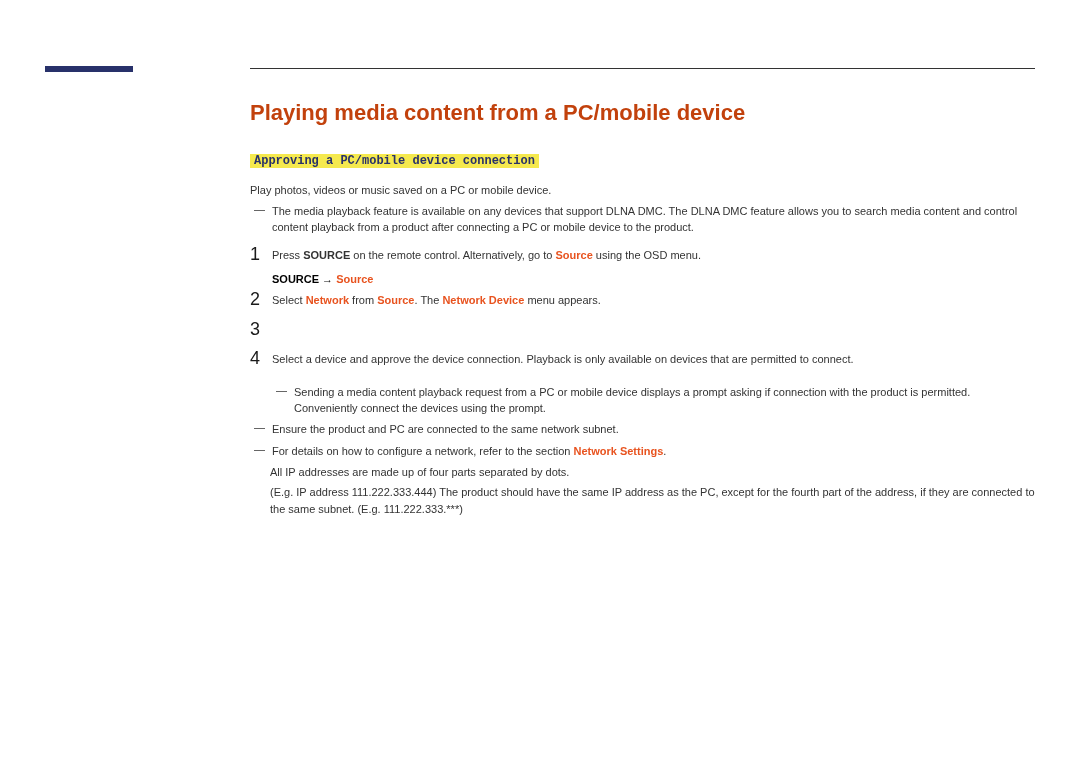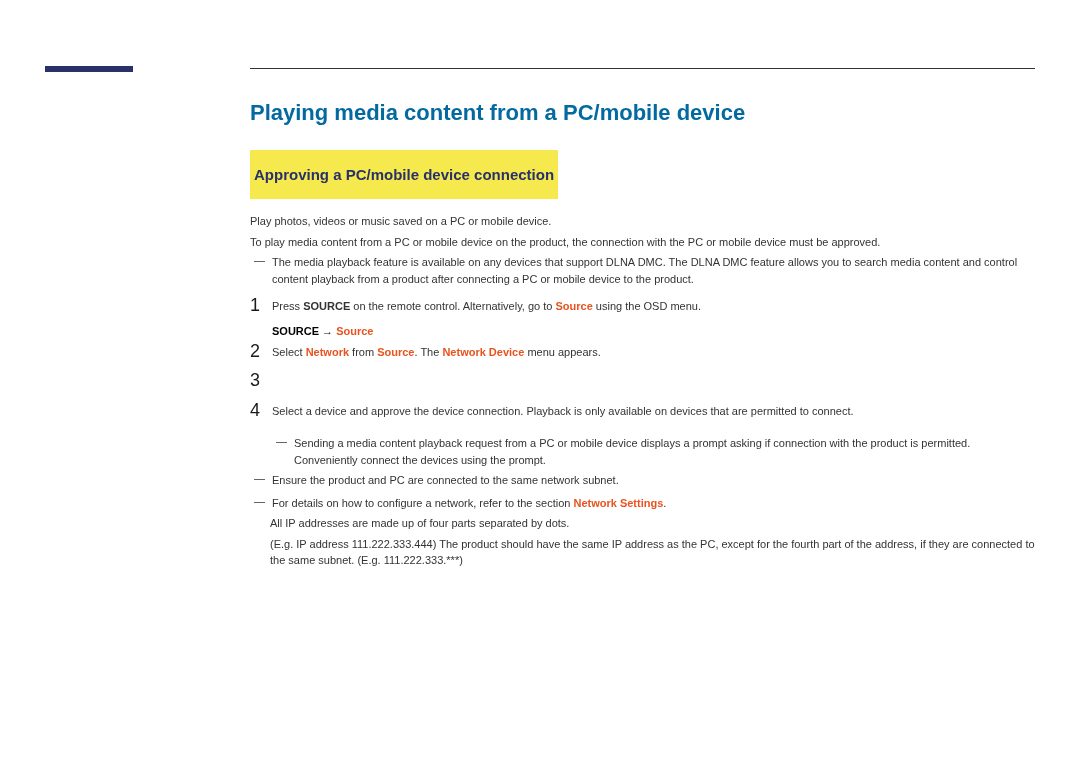--- a/index.html
+++ b/index.html
@@ -32,31 +32,32 @@
     }
     .content {
       position: absolute;
       top: 100px;
       left: 250px;
       right: 45px;
     }
     .main-title {
       font-size: 22px;
       font-weight: bold;
-      color: #0369a1;
+      color: #c2410c;
       margin-bottom: 24px;
     }
     .subtitle {
-      font-size: 15px;
+      font-size: 12px;
       font-weight: bold;
       color: #28316a;
       background: #f5e94e;
       display: inline-block;
-      padding: 16px 4px;
+      padding: 0 4px;
       margin-bottom: 14px;
+      font-family: Liberation Mono, monospace;
     }
     .body-text {
       font-size: 11px;
       color: #333;
       line-height: 1.5;
       margin-bottom: 4px;
     }
     .note-item {
       font-size: 11px;
       color: #333;
@@ -119,21 +120,20 @@
 <body>
 
 <div class="top-bar"></div>
 <div class="top-line"></div>
 
 <div class="content">
   <h1 class="main-title">Playing media content from a PC/mobile device</h1>
   <div class="subtitle">Approving a PC/mobile device connection</div>
   
   <p class="body-text">Play photos, videos or music saved on a PC or mobile device.</p>
-  <p class="body-text">To play media content from a PC or mobile device on the product, the connection with the PC or mobile device must be approved.</p>
   
   <p class="note-item">The media playback feature is available on any devices that support DLNA DMC. The DLNA DMC feature allows you to search media content and control content playback from a product after connecting a PC or mobile device to the product.</p>
   
   <div class="step" style="margin-top:8px;">
     <div class="step-num">1</div>
     <div class="step-text">
       <span>Press </span><span class="bold">SOURCE</span><span> on the remote control. Alternatively, go to </span><span class="orange">Source</span><span> using the OSD menu.</span>
     </div>
   </div>
   

